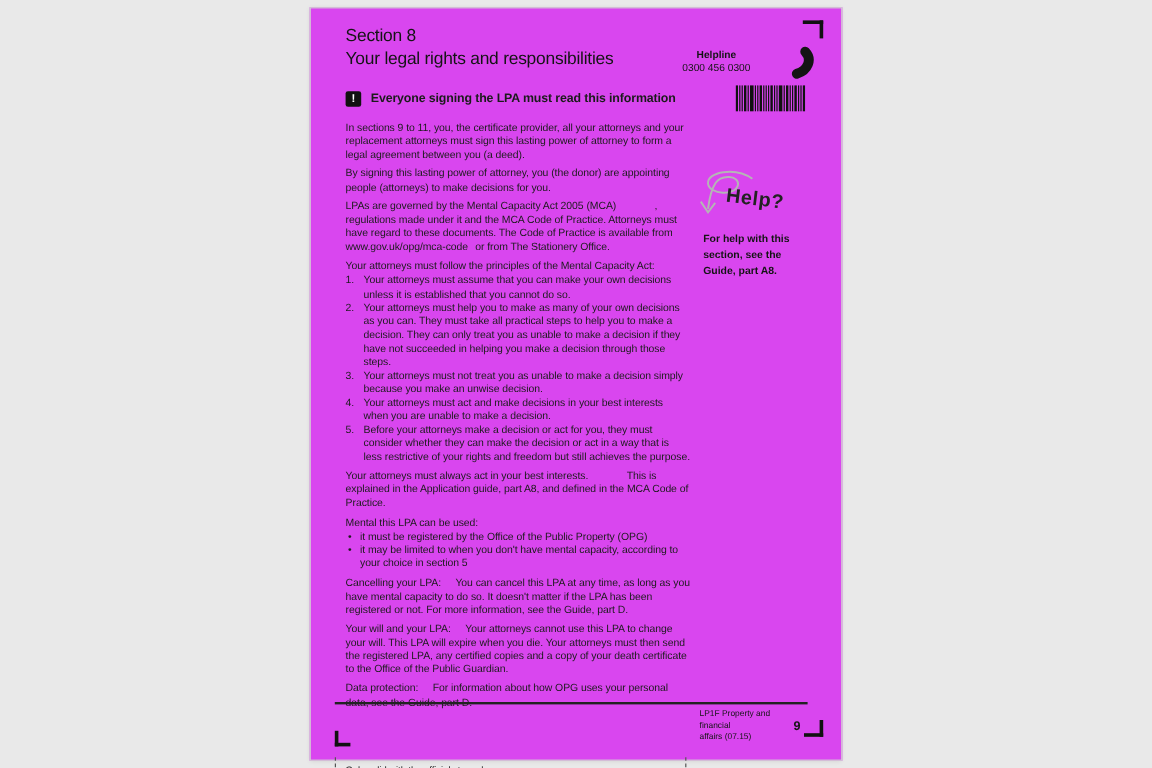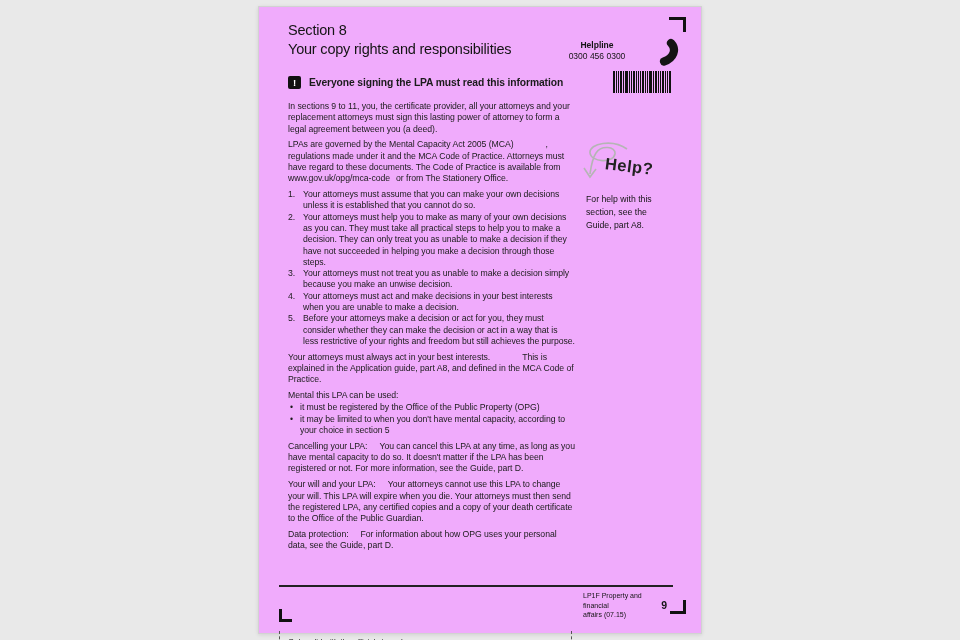--- a/index.html
+++ b/index.html
@@ -5,21 +5,21 @@
   html,body{margin:0;padding:0;}
   body{
     width:960px;height:640px;
     background:#e9e9e9;
     font-family:"Liberation Sans", sans-serif;
     color:#1b1b1b;
     overflow:hidden;
   }
   .page{
     position:absolute;left:258px;top:6px;width:444px;height:628px;
-    background:#f0abfc;border:1px solid #d2d2d2;
+    background:#d946ef;border:1px solid #d2d2d2;
     box-shadow:0 1px 4px rgba(0,0,0,.10);
     box-sizing:border-box;
   }
   
   .title{position:absolute;left:29px;top:14px;margin:0;font-weight:400;
     font-size:14.5px;line-height:18.5px;letter-spacing:-0.2px;color:#141414;}
   .title span{display:block;}
   .crop{position:absolute;box-sizing:border-box;}
   .crop-tr{left:410px;top:10px;width:17px;height:15px;
     border-top:3.5px solid #111;border-right:3.5px solid #111;}
@@ -49,21 +49,21 @@
   .tight{margin-bottom:1px !important;}
   .gap-lg{display:inline-block;width:32px;}
   .gap-md{display:inline-block;width:14px;}
   .gap-sm{display:inline-block;width:6px;}
   .lead{margin-right:12px;text-align:right;}
   
   .helpbox{position:absolute;left:318px;top:134px;width:96px;height:110px;}
   .arrow-svg{position:absolute;left:0;top:0;}
   .help-title{position:absolute;left:28px;top:16px;font-size:16.5px;font-weight:600;
     transform:rotate(7deg);letter-spacing:0.5px;color:#222;}
-  .help-text{position:absolute;left:9px;top:52px;width:82px;font-weight:400;
+  .help-text{position:absolute;left:9px;top:52px;width:82px;font-weight:700;
     font-size:8.7px;line-height:13px;color:#141414;}
   
   .footer-rule{position:absolute;left:20px;top:578px;width:394px;height:2px;background:#222;}
   .stamp-box{position:absolute;left:20px;top:580px;width:293px;height:35px;box-sizing:border-box;
     border-left:1.3px dashed #555;border-right:1.3px dashed #555;border-bottom:1.3px dashed #555;margin-top:44px;}
   .stamp-text{padding:6px 0 0 8px;font-size:7.8px;color:#141414;}
   .corner-bl{position:absolute;left:20px;top:602px;width:13px;height:13px;box-sizing:border-box;
     border-left:3.2px solid #111;border-bottom:3.2px solid #111;}
   .form-code{position:absolute;left:324px;top:584px;width:76px;font-size:7px;line-height:9.5px;color:#141414;}
   .page-num{position:absolute;left:386px;top:592px;width:22px;text-align:right;
@@ -71,21 +71,21 @@
 </style>
 </head>
 <body>
 
 <div class="page">
 
   <div class="crop crop-tr"></div>
 
   <h1 class="title">
     <span>Section 8</span>
-    <span>Your copy rights and responsibilities</span>
+    <span>Your legal rights and responsibilities</span>
   </h1>
 
   <div class="helpline">
     <div class="hl-label">Helpline</div>
     <div class="hl-number">0300 456 0300</div>
   </div>
 
   <svg class="phone-svg" width="28" height="30" viewBox="0 0 28 30">
     <path d="M20 6 C26 12.5 22.5 21.5 13 24.5" fill="none" stroke="#141414" stroke-width="8.2" stroke-linecap="round"></path>
   </svg>
@@ -119,23 +119,25 @@
     </g>
   </svg>
 
   <div class="notice">
     <span class="notice-box">!</span>
     <span class="notice-text">Everyone signing the LPA must read this information</span>
   </div>
 
   <div class="main">
     <p>In sections 9 to 11, you, the certificate provider, all your attorneys and your replacement attorneys must sign this lasting power of attorney to form a legal agreement between you (a deed).</p>
+    <p>By signing this lasting power of attorney, you (the donor) are appointing people (attorneys) to make decisions for you.</p>
     <p>
       <span>LPAs are governed by the Mental Capacity Act 2005 (MCA)</span><span class="gap-lg"></span><span>, regulations made under it and the MCA Code of Practice. Attorneys must have regard to these documents. The Code of Practice is available from</span><span class="gap-md"></span><b>www.gov.uk/opg/mca-code</b><span class="gap-sm"></span><span>or from The Stationery Office.</span>
     </p>
+    <p class="tight">Your attorneys must follow the principles of the Mental Capacity Act:</p>
     <div class="olist">
       <div class="li">
         <span class="num">1.</span>
         <span class="litext">Your attorneys must assume that you can make your own decisions unless it is established that you cannot do so.</span>
       </div>
       <div class="li">
         <span class="num">2.</span>
         <span class="litext">Your attorneys must help you to make as many of your own decisions as you can. They must take all practical steps to help you to make a decision. They can only treat you as unable to make a decision if they have not succeeded in helping you make a decision through those steps.</span>
       </div>
       <div class="li">

